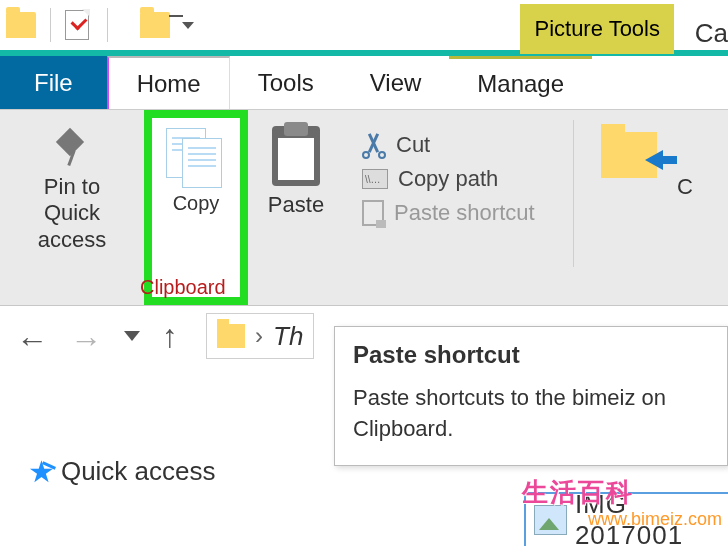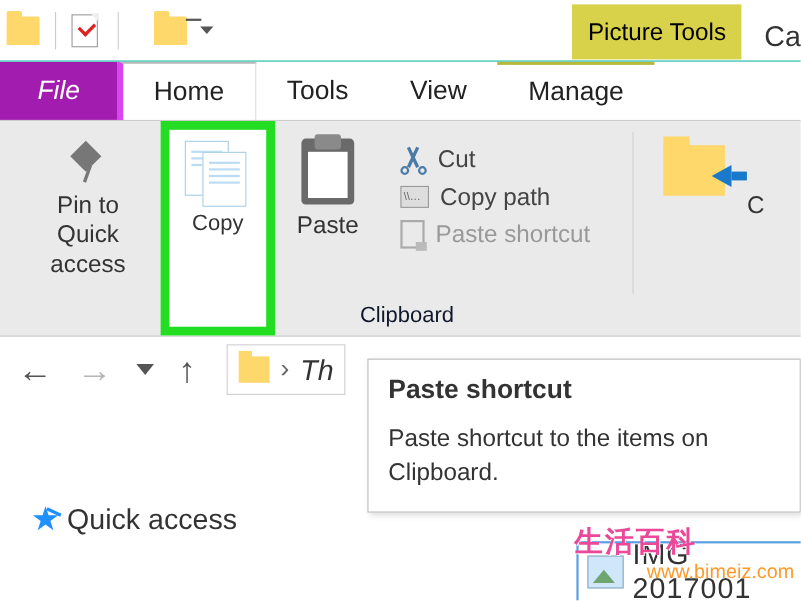--- a/index.html
+++ b/index.html
@@ -1,39 +1,39 @@
 <!DOCTYPE html>
 <html><head>
   <meta charset="utf-8">
   <style>
     * { box-sizing: border-box; margin: 0; padding: 0; }
     body { font-family: "Segoe UI", Arial, sans-serif; font-size: 20px; color: #333; background: #fff; width: 728px; height: 546px; overflow: hidden; position: relative; }
 
     
-    .titlebar { height: 56px; background: #fff; display: flex; align-items: center; padding-left: 0; border-bottom: 1px solid #14b8a6; position: relative; }
+    .titlebar { height: 56px; background: #fff; display: flex; align-items: center; padding-left: 0; border-bottom: 6px solid #14b8a6; position: relative; }
     .tb-folder1 { width: 30px; height: 26px; background: #ffd86b; border-radius: 2px 2px 0 0; margin-left: 6px; position: relative; }
     .tb-folder1::before { content:""; position:absolute; top:-5px; left:0; width:14px; height:6px; background:#ffd86b; border-radius:2px 2px 0 0; }
     .tb-div { width:1px; height:34px; background:#ccc; margin: 0 14px; }
     .tb-doc { width:24px; height:30px; background:#fff; border:1px solid #999; position:relative; margin-right:4px; }
     .tb-doc::before { content:""; position:absolute; top:-2px; right:-2px; width:0; height:0; border-left:8px solid transparent; border-top:8px solid #eee; }
     .tb-check { position:absolute; left:6px; top:6px; width:14px; height:10px; border-left:3px solid #d22; border-bottom:3px solid #d22; transform: rotate(-45deg); }
     .tb-folder2 { width: 30px; height: 26px; background: #ffd86b; border-radius: 2px 2px 0 0; margin-left: 18px; position: relative; }
     .tb-folder2::before { content:""; position:absolute; top:-5px; left:0; width:14px; height:6px; background:#ffd86b; border-radius:2px 2px 0 0; }
     .tb-dd { width:0; height:0; border-left:6px solid transparent; border-right:6px solid transparent; border-top:7px solid #555; margin-left: 12px; }
     .tb-overline { position:absolute; width:14px; height:2px; background:#555; top:-7px; left:-1px;}
     .tb-dd-wrap { position:relative; }
 
     .picture-tools { position: absolute; right: 54px; top: 4px; background: #d7d24a; color:#000; padding: 12px 14px; font-size: 22px; }
     .ca { position:absolute; right:0; top:18px; font-size:26px; }
 
     
     .tabs { height: 54px; background: #fff; display:flex; border-bottom: 1px solid #ccc; }
     .tab { padding: 12px 28px; font-size: 24px; color:#222; display:flex; align-items:center; }
-    .tab.file { background: #a21caf; color:#fff; padding:12px 34px;font-style:italic; }
-    .tab.home { border-top: 2px solid #b8b8b8; border-left:5px solid #d946ef; border-right:1px solid #ddd; }
+    .tab.file { background: #0369a1; color:#fff; padding:12px 34px; }
+    .tab.home { border-top: 2px solid #b8b8b8; border-left:2px solid #d946ef; border-right:1px solid #ddd; }
     .tab.manage { border-top: 3px solid #b8b83a; }
 
     
     .ribbon { height: 196px; background: #eaeaea; border-bottom: 1px solid #c7c7c7; display:flex; position:relative; }
     .rg { display:flex; flex-direction:column; align-items:center; justify-content:flex-start; padding: 12px 18px 4px; position:relative; }
     .rg .lbl { margin-top: 6px; font-size:22px; text-align:center; line-height:1.2; }
     .rg-sep { position:absolute; right:0; top:10px; bottom:38px; width:1px; background:#cfcfcf; }
 
     .pin-icon { width:40px; height:40px; position:relative; margin-top:6px; }
     .pin-icon::before { content:""; position:absolute; left:8px; top:4px; width:20px; height:20px; background:#777; transform: rotate(45deg); }
@@ -57,21 +57,21 @@
     .scissors::before, .scissors::after { content:""; position:absolute; width:3px; height:20px; background:#4a7aa8; top:0; left:10px; }
     .scissors::before { transform: rotate(25deg); }
     .scissors::after { transform: rotate(-25deg); }
     .scissors .o1, .scissors .o2 { position:absolute; width:8px; height:8px; border:2px solid #4a7aa8; border-radius:50%; bottom:-2px; }
     .scissors .o1{ left:0;} .scissors .o2{ right:0;}
 
     .path-icon { width:26px; height:20px; background:#ddd; border:1px solid #999; font-size:10px; display:flex; align-items:center; padding-left:2px; color:#666;}
     .pshort-icon { width:22px; height:26px; border:2px solid #aaa; position:relative; }
     .pshort-icon::after { content:""; position:absolute; right:-4px; bottom:-4px; width:10px; height:8px; background:#bbb;}
 
-    .group-label { position:absolute; bottom:6px; left:0; right:0; text-align:center; font-size:20px; color:#0f172a; }
+    .group-label { position:absolute; bottom:6px; left:0; right:0; text-align:left; font-size:20px; color:#b91c1c; }
 
     .move-icon { width:56px; height:46px; background:#ffd86b; position:relative; margin-top:10px;}
     .move-icon::before { content:""; position:absolute; top:-8px; left:0; width:24px; height:10px; background:#ffd86b; }
     .move-icon .arr { position:absolute; right:-6px; top:18px; width:0; height:0; border-top:10px solid transparent; border-bottom:10px solid transparent; border-right:18px solid #1979ca; }
     .move-icon .arr::after { content:""; position:absolute; left:18px; top:-4px; width:14px; height:8px; background:#1979ca;}
     .dd-small { width:0; height:0; border-left:5px solid transparent; border-right:5px solid transparent; border-top:6px solid #555; display:inline-block; margin-left:4px; vertical-align:middle;}
 
     
     .addr { height: 60px; display:flex; align-items:center; padding: 0 16px; gap: 22px; border-bottom: none; }
     .nav-btn { font-size: 32px; color:#555; }
@@ -124,21 +124,21 @@
 
 <div class="tabs">
   <div class="tab file">File</div>
   <div class="tab home">Home</div>
   <div class="tab">Tools</div>
   <div class="tab">View</div>
   <div class="tab manage">Manage</div>
 </div>
 
 <div class="ribbon">
-  <div class="rg" style="width:132px;margin-left:14px;">
+  <div class="rg" style="width:144px;">
     <div class="pin-icon"></div>
     <div class="lbl">Pin to Quick access</div>
   </div>
 
   <div class="copy-highlight">
     <div class="copy-icon">
       <div class="p1">
           <div class="ln" style="top:8px"></div>
           <div class="ln" style="top:14px"></div>
           <div class="ln" style="top:20px"></div>
@@ -200,21 +200,21 @@
   <span class="nav-btn">↑</span>
   <div class="addr-box">
     <div class="addr-folder"></div>
     <span class="addr-chev">›</span>
     <span class="addr-text">Th</span>
   </div>
 </div>
 
 <div class="tooltip">
   <div class="tt-title">Paste shortcut</div>
-  <div class="tt-body">Paste shortcut to the items on Clipboard.</div>
+  <div class="tt-body">Paste shortcuts to the bimeiz on Clipboard.</div>
 </div>
 
 <div class="side">
   <span class="star">★</span>
   <span>Quick access</span>
 </div>
 
 <div class="strip">
   <div class="thumb"></div>
   <span class="fn">IMG 2017001</span>

